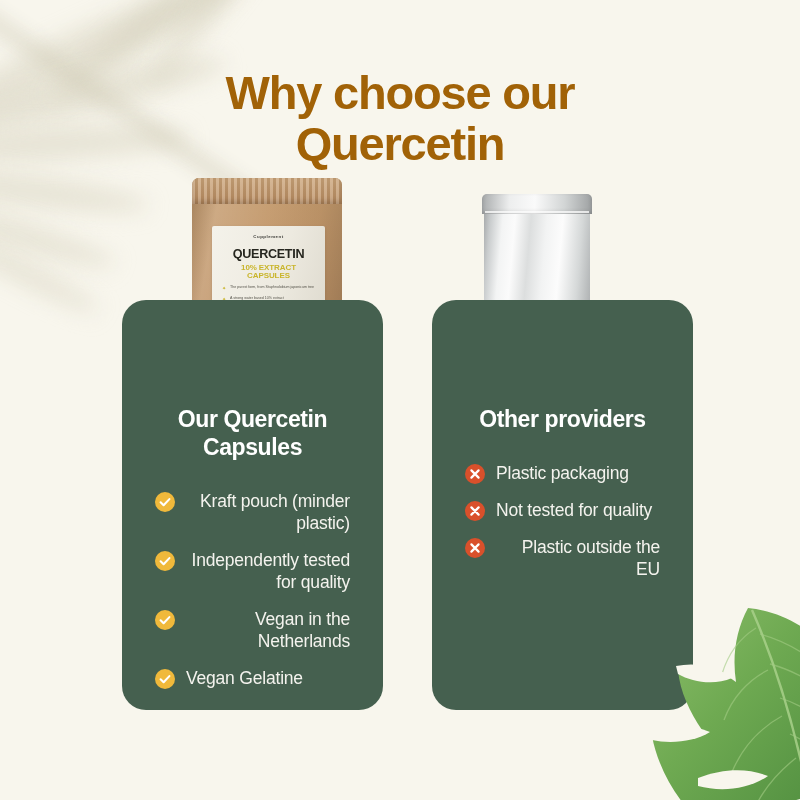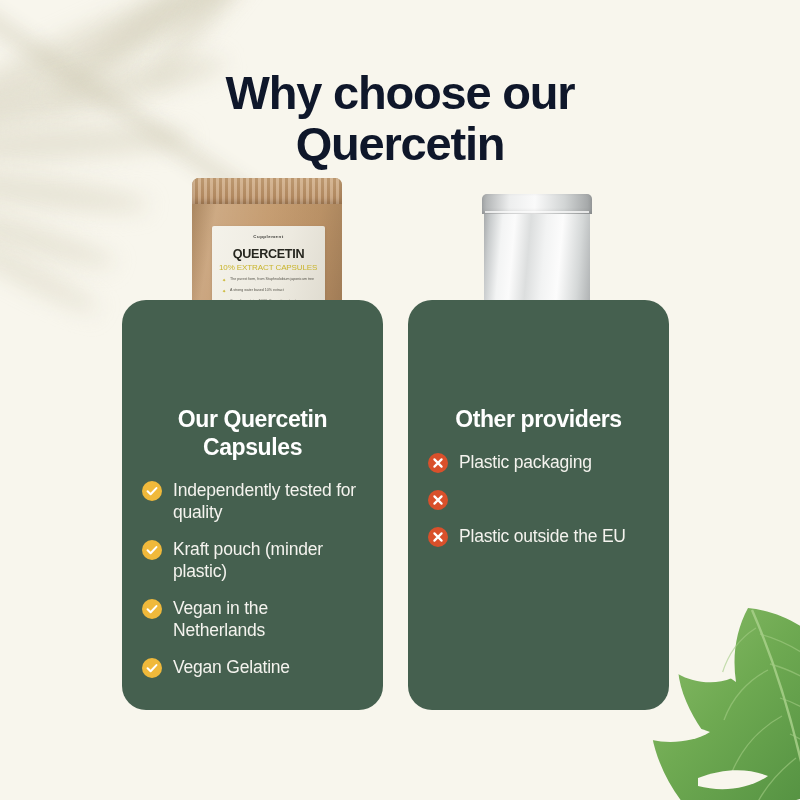--- a/index.html
+++ b/index.html
@@ -37,21 +37,21 @@
     transform-origin:left top;
   }
 
   
   #heading {
     position:absolute; top:68px; left:0; width:800px;
     text-align:center;
     font-size:47px; line-height:1.08;
     font-weight:bold;
     letter-spacing:-1.2px;
-    color:#0f172a;
+    color:#a16207;
   }
 
   
   #kraft-pouch {
     position:absolute; left:192px; top:178px;
     width:150px; height:212px;
     border-radius:7px 7px 10px 10px;
     background:
       linear-gradient(100deg,
         rgba(0,0,0,0.16) 0%,
@@ -80,22 +80,22 @@
   }
   #label-brand {
     font-size:4.4px; font-weight:bold; letter-spacing:0.5px;
     color:#3A3A36; text-align:center; margin-bottom:9px;
   }
   #label-title {
     font-size:12.6px; font-weight:bold; letter-spacing:-0.3px;
     color:#26261F; text-align:center; line-height:1;
   }
   #label-subtitle {
-    font-size:8px; font-weight:normal; letter-spacing:-0.1px;
-    color:#C9B52C; margin-top:3px; line-height:1;
+    font-size:8px; font-weight:bold; letter-spacing:-0.1px;
+    color:#C9B52C; text-align:center; margin-top:3px; line-height:1;
   }
   .label-bullet {
     display:flex; gap:3px; margin-top:5px; padding-left:3px;
   }
   .lb-mark { width:5px; flex:none; color:#C9B52C; font-size:5px; line-height:1.25; }
   .lb-text { font-size:3.6px; line-height:1.28; color:#55534A; }
   #label-badge {
     position:absolute; left:50%; transform:translateX(-50%);
     bottom:5px;
     background:#34342C; color:#D9C93F;
@@ -130,33 +130,33 @@
     content:""; position:absolute; left:3px; bottom:1px;
     width:104px; height:2px; background:rgba(255,255,255,0.75);
   }
 
   
   .card {
     position:absolute; top:300px;
     width:261px; height:410px;
     background:#45604F;
     border-radius:24px;
-    padding:0 20px;
+    padding:0 33px;
   }
   #card-ours   { left:122px; }
-  #card-others { left:408px; }
+  #card-others { left:432px; }
 
   .card-title {
     text-align:center;
     font-size:23px; font-weight:bold;
     line-height:1.22; letter-spacing:-0.4px;
     color:#FFFFFF;
     padding-top:105px;
   }
-  .feature-list { margin-top:18px; }
+  .feature-list { margin-top:29px;text-align:right; }
   .feature-item {
     display:flex; align-items:flex-start; gap:11px;
     margin-bottom:15px;
   }
   .feature-text {
     font-size:17.5px; line-height:1.26;
     color:#F4F3EE; letter-spacing:-0.2px;
   }
   .fi-icon { flex:none; width:20px; height:20px; margin-top:2px; }
 
@@ -218,29 +218,29 @@
 
 <div id="card-ours" class="card">
   <div class="card-title">Our Quercetin Capsules</div>
   <div class="feature-list">
 
     <div class="feature-item">
       <svg class="fi-icon" viewBox="0 0 20 20">
         <circle cx="10" cy="10" r="10" fill="#F0B93B"></circle>
         <path d="M5.6 10.3 L8.6 13.2 L14.4 7.1" fill="none" stroke="#fff" stroke-width="2.1" stroke-linecap="round" stroke-linejoin="round"></path>
       </svg>
-      <span class="feature-text">Independently tested for quality</span>
+      <span class="feature-text">Kraft pouch (minder plastic)</span>
     </div>
 
     <div class="feature-item">
       <svg class="fi-icon" viewBox="0 0 20 20">
         <circle cx="10" cy="10" r="10" fill="#F0B93B"></circle>
         <path d="M5.6 10.3 L8.6 13.2 L14.4 7.1" fill="none" stroke="#fff" stroke-width="2.1" stroke-linecap="round" stroke-linejoin="round"></path>
       </svg>
-      <span class="feature-text">Kraft pouch (minder plastic)</span>
+      <span class="feature-text">Independently tested for quality</span>
     </div>
 
     <div class="feature-item">
       <svg class="fi-icon" viewBox="0 0 20 20">
         <circle cx="10" cy="10" r="10" fill="#F0B93B"></circle>
         <path d="M5.6 10.3 L8.6 13.2 L14.4 7.1" fill="none" stroke="#fff" stroke-width="2.1" stroke-linecap="round" stroke-linejoin="round"></path>
       </svg>
       <span class="feature-text">Vegan in the Netherlands</span>
     </div>
 
@@ -265,20 +265,21 @@
         <path d="M6.4 6.4 L13.6 13.6 M13.6 6.4 L6.4 13.6" fill="none" stroke="#fff" stroke-width="2.2" stroke-linecap="round"></path>
       </svg>
       <span class="feature-text">Plastic packaging</span>
     </div>
 
     <div class="feature-item">
       <svg class="fi-icon" viewBox="0 0 20 20">
         <circle cx="10" cy="10" r="10" fill="#D9502B"></circle>
         <path d="M6.4 6.4 L13.6 13.6 M13.6 6.4 L6.4 13.6" fill="none" stroke="#fff" stroke-width="2.2" stroke-linecap="round"></path>
       </svg>
+      <span class="feature-text">Not tested for quality</span>
     </div>
 
     <div class="feature-item">
       <svg class="fi-icon" viewBox="0 0 20 20">
         <circle cx="10" cy="10" r="10" fill="#D9502B"></circle>
         <path d="M6.4 6.4 L13.6 13.6 M13.6 6.4 L6.4 13.6" fill="none" stroke="#fff" stroke-width="2.2" stroke-linecap="round"></path>
       </svg>
       <span class="feature-text">Plastic outside the EU</span>
     </div>
 

